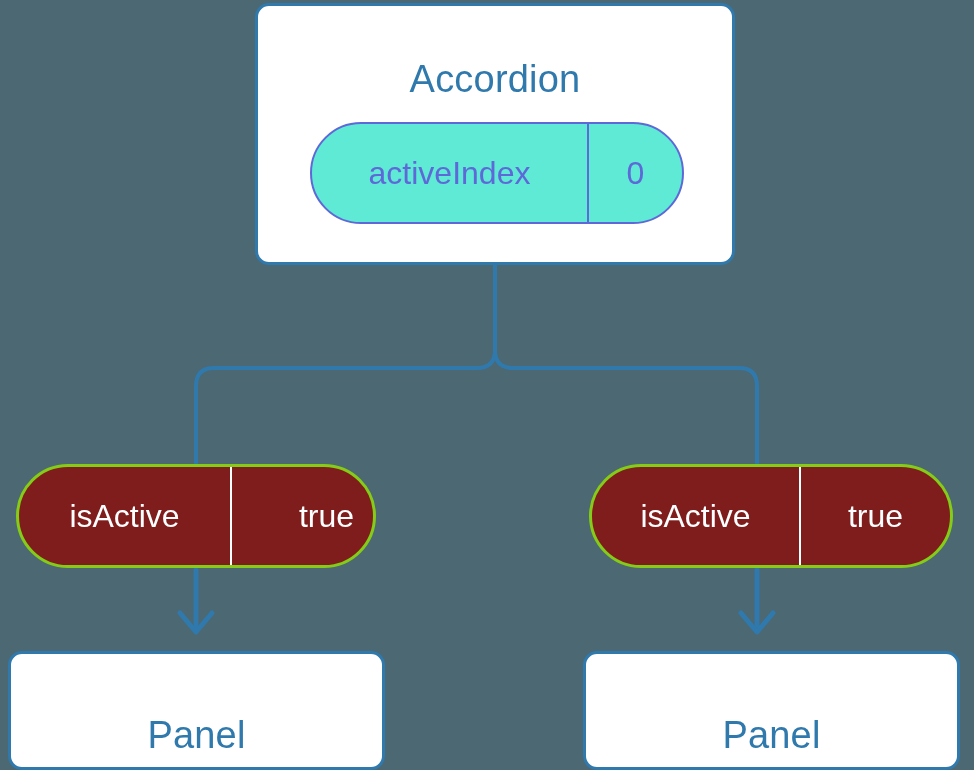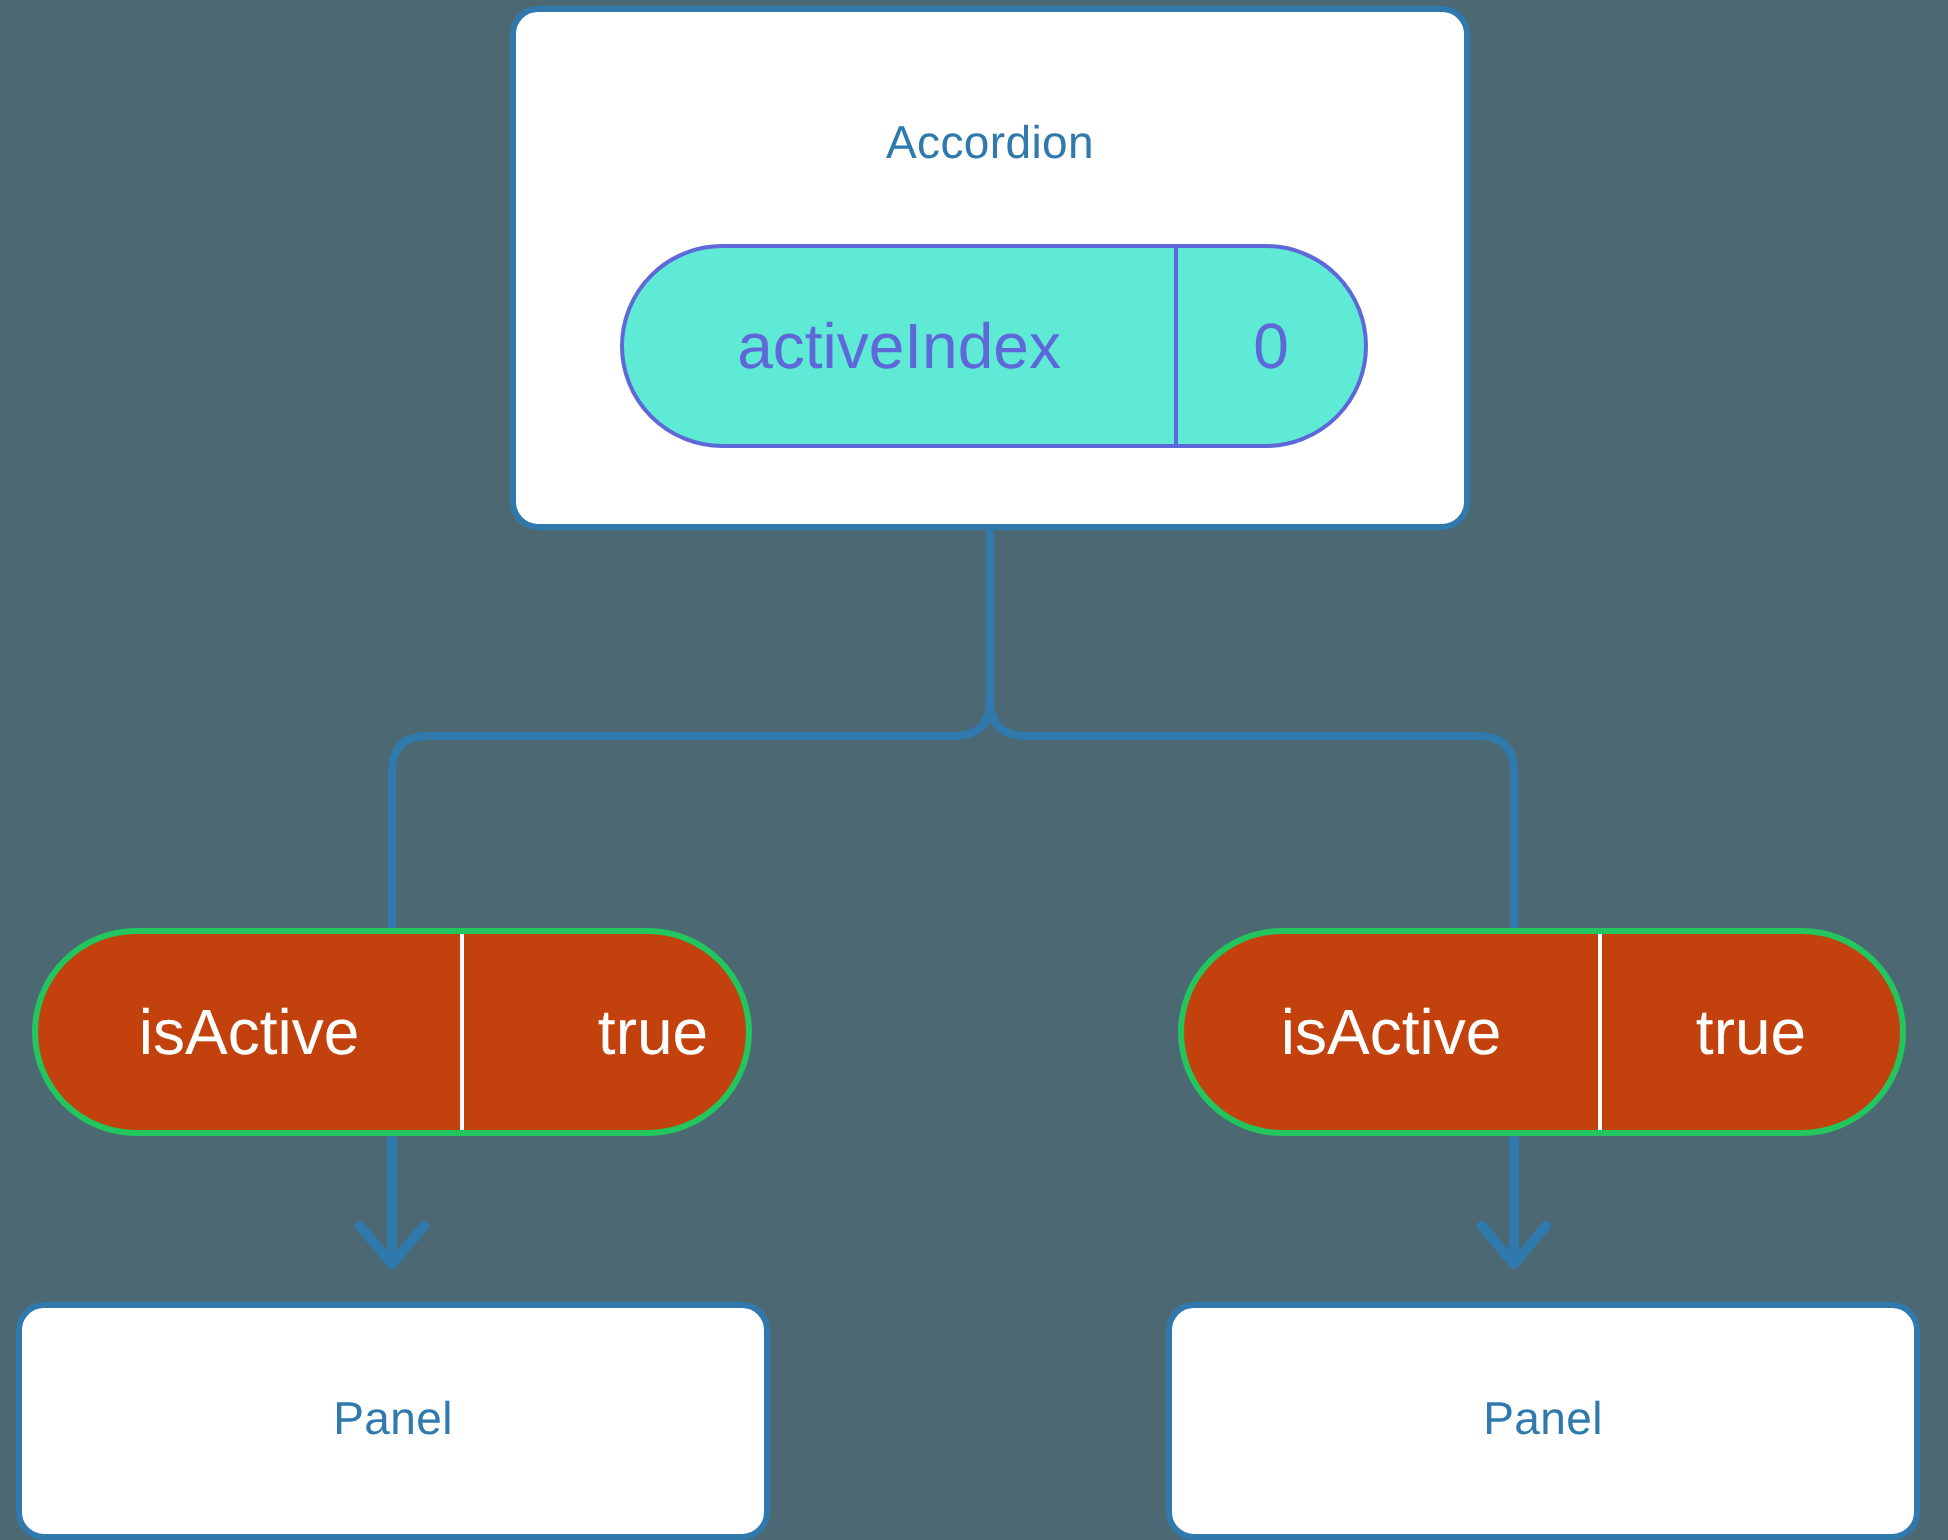--- a/index.html
+++ b/index.html
@@ -44,21 +44,21 @@
     width: 480px;
     height: 262px;
   }
 
   .card-title {
     position: absolute;
     left: 0;
     right: 0;
     text-align: center;
     color: #2f79ad;
-    font-size: 23px;
+    font-size: 38px;
     font-weight: 400;
     letter-spacing: 0.2px;
     white-space: nowrap;
   }
   #accordion-card .card-title { top: 52px; }
 
   
   .pill {
     position: absolute;
     display: flex;
@@ -80,22 +80,22 @@
     background: #5eead4;
   }
   .pill.outline .pill-key {
     color: #5f68d8;
     border-right: 2px solid #5f68d8;
   }
   .pill.outline .pill-val { color: #5f68d8; }
 
   
   .pill.filled {
-    background: #c2410c;
-    border: 3px solid #22c55e;
+    background: #7f1d1d;
+    border: 3px solid #84cc16;
   }
   .pill.filled .pill-key {
     color: #ffffff;
     border-right: 2px solid #ffffff;
   }
   .pill.filled .pill-val { color: #ffffff; }
 
   #accordion-state-pill {
     left: 52px;
     top: 116px;
@@ -133,21 +133,21 @@
     top: 651px;
     width: 377px;
     height: 119px;
   }
   #panel-right {
     left: 583px;
     top: 651px;
     width: 377px;
     height: 119px;
   }
-  .panel-card .card-title { top: 42px; }
+  .panel-card .card-title { top: 60px; }
 </style>
 </head>
 <body>
 
 <div id="stage">
 
   <svg id="connectors" viewBox="0 0 974 770" width="974" height="770">
 
     <path d="M 495 265 L 495 350 Q 495 368 477 368 L 214 368 Q 196 368 196 386 L 196 464" fill="none" stroke="#2f79ad" stroke-width="4" stroke-linecap="round"></path>
     <path d="M 495 265 L 495 350 Q 495 368 513 368 L 739 368 Q 757 368 757 386 L 757 464" fill="none" stroke="#2f79ad" stroke-width="4" stroke-linecap="round"></path>

